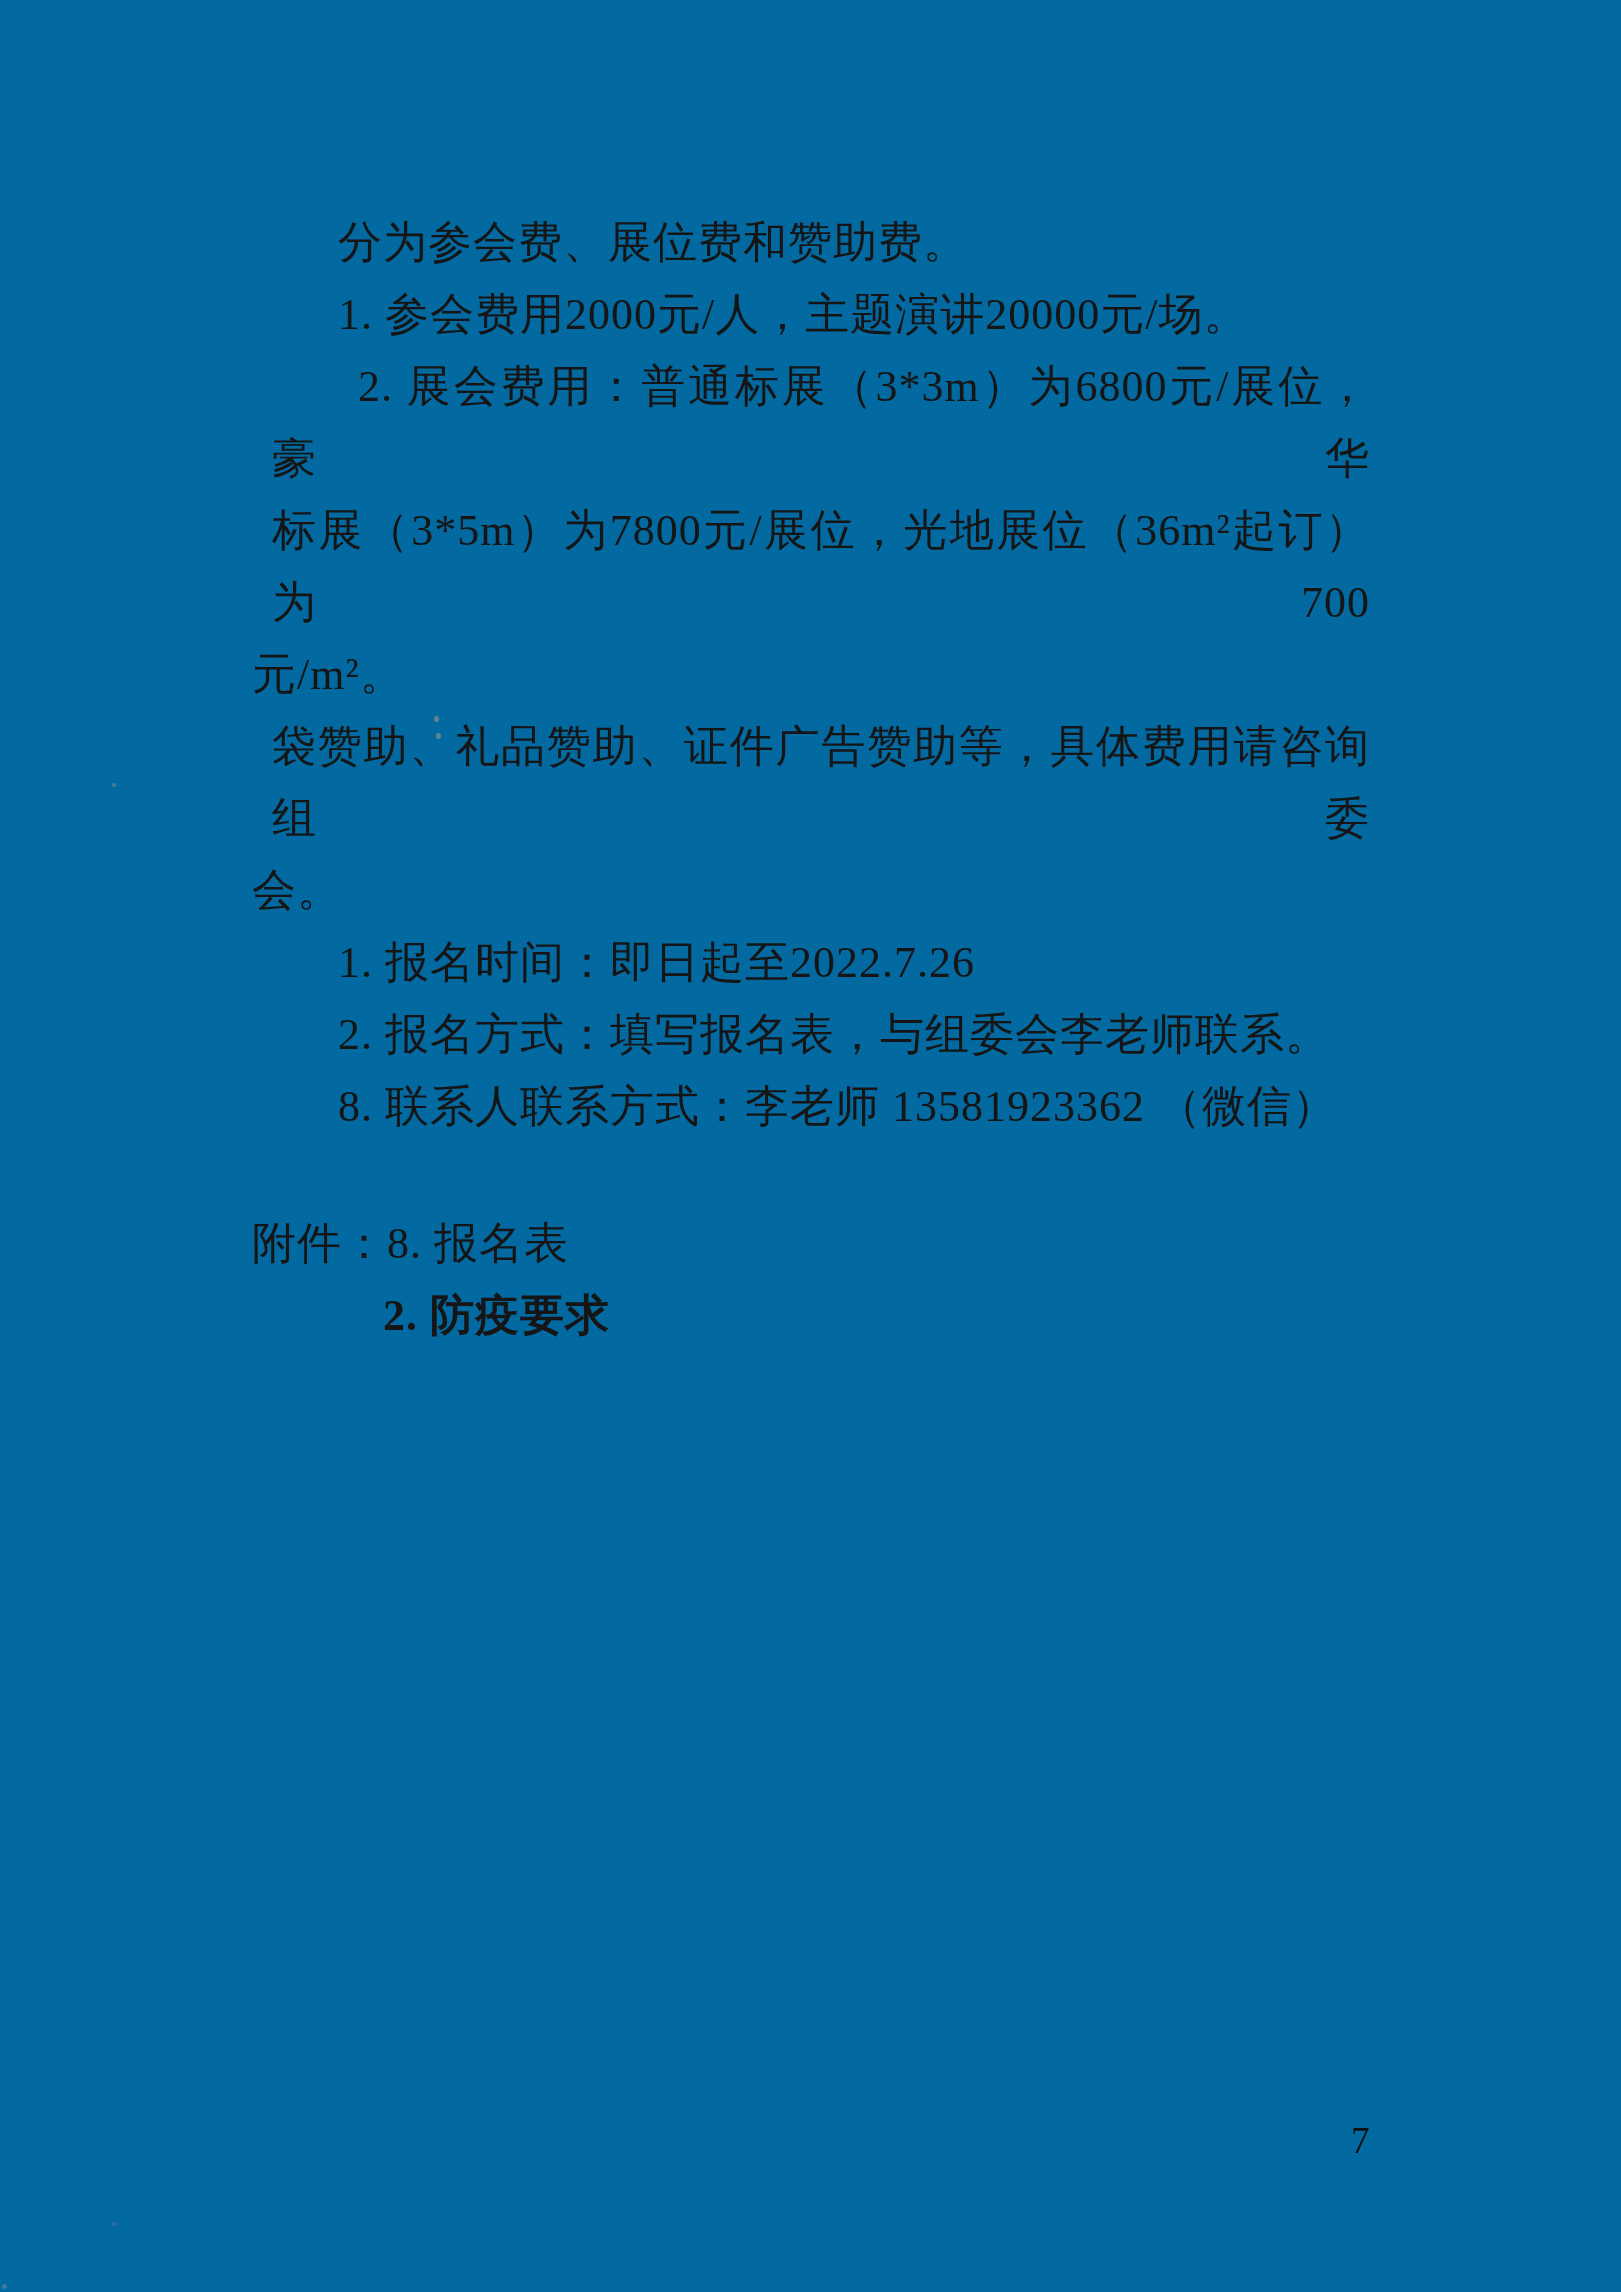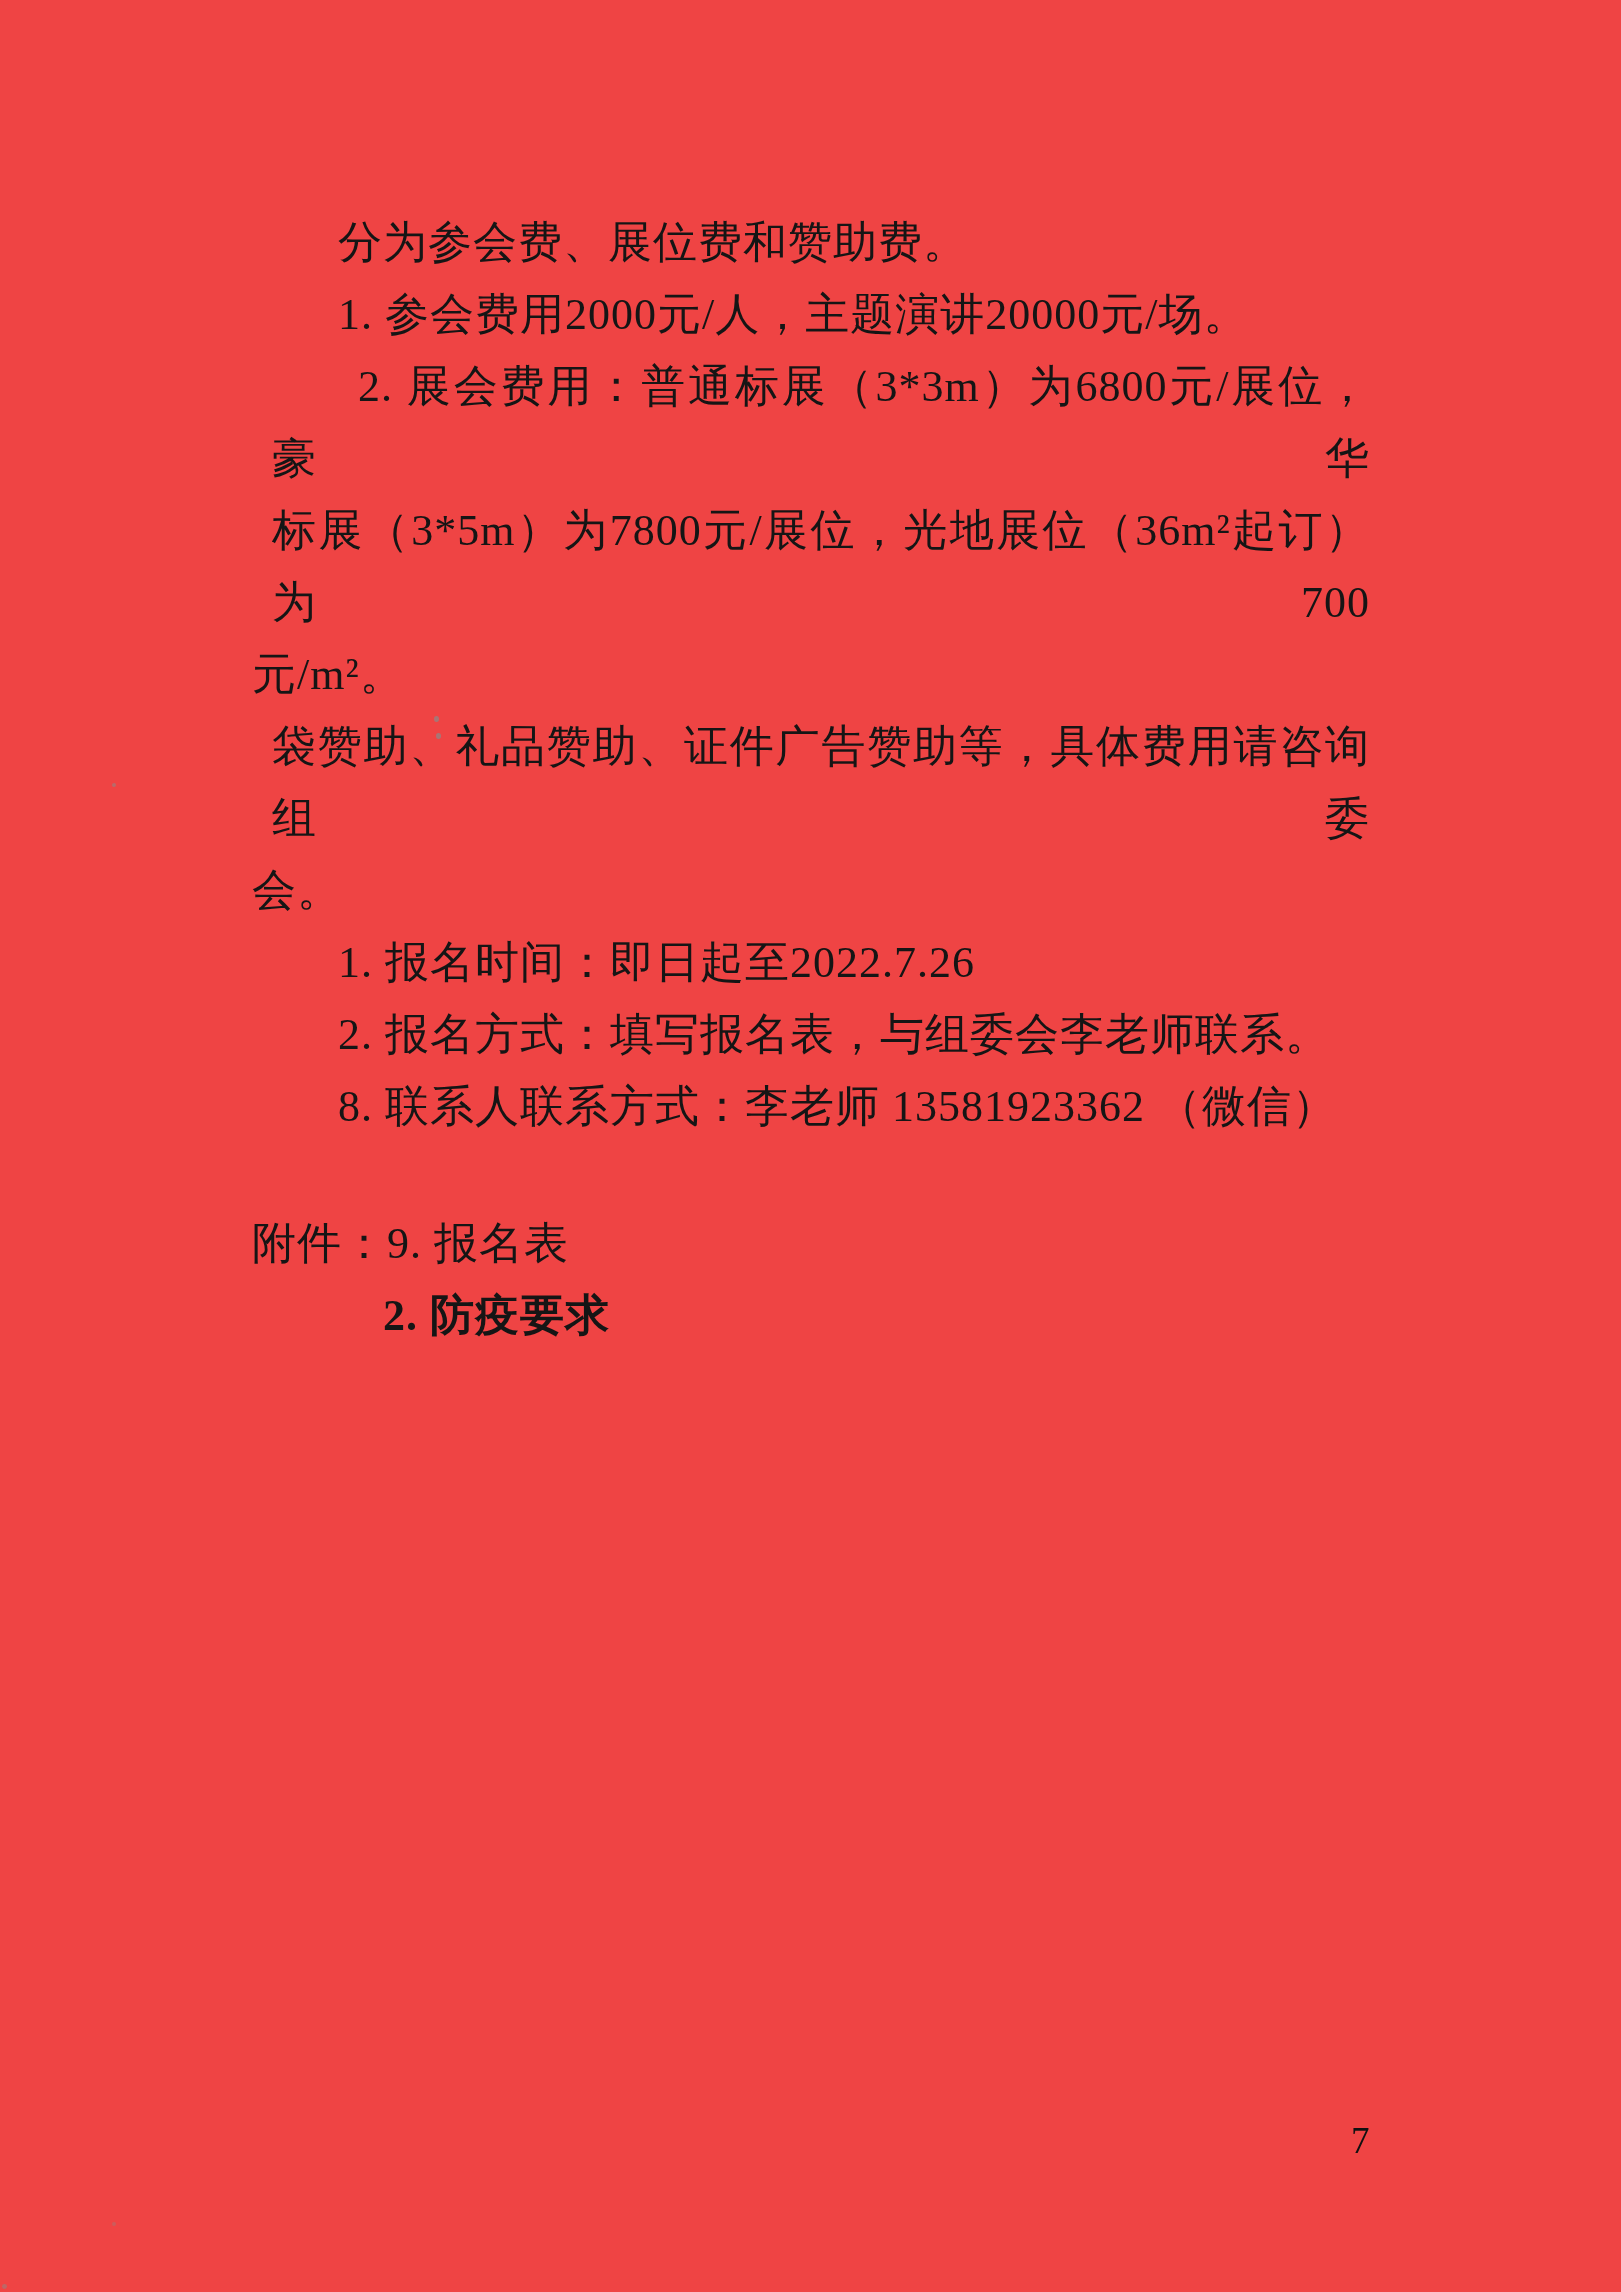--- a/index.html
+++ b/index.html
@@ -11,21 +11,21 @@
     height: 2293px;
     position: relative;
     background: #ffffff;
     overflow: hidden;
     font-family: "Liberation Serif", "DejaVu Serif", serif;
     color: #151515;
   }
   .page {
     position: absolute;
     inset: 0;
-    background: #ef4444;
+    background: #0369a1;
   }
   
   .textblock {
     position: absolute;
     left: 252px;
     top: 207px;
     width: 1118px;
     font-size: 44px;
     line-height: 72px;
     letter-spacing: 1px;
@@ -99,21 +99,21 @@
 
     <div class="line">会。</div>
 
 
     <div class="line indent">1. 报名时间：即日起至2022.7.26</div>
 
     <div class="line indent">2. 报名方式：填写报名表，与组委会李老师联系。</div>
 
     <div class="line indent">8. 联系人联系方式：李老师 13581923362 （微信）</div>
 
-    <div class="line attach-gap">附件：9. 报名表</div>
+    <div class="line attach-gap">附件：8. 报名表</div>
 
     <div class="line attach-indent">2. 防疫要求</div>
   </main>
 
   <div class="page-number">7</div>
 
   <div class="artifact colon-top"></div>
   <div class="artifact colon-bottom"></div>
   <div class="artifact dot-a"></div>
   <div class="artifact dot-b"></div>

